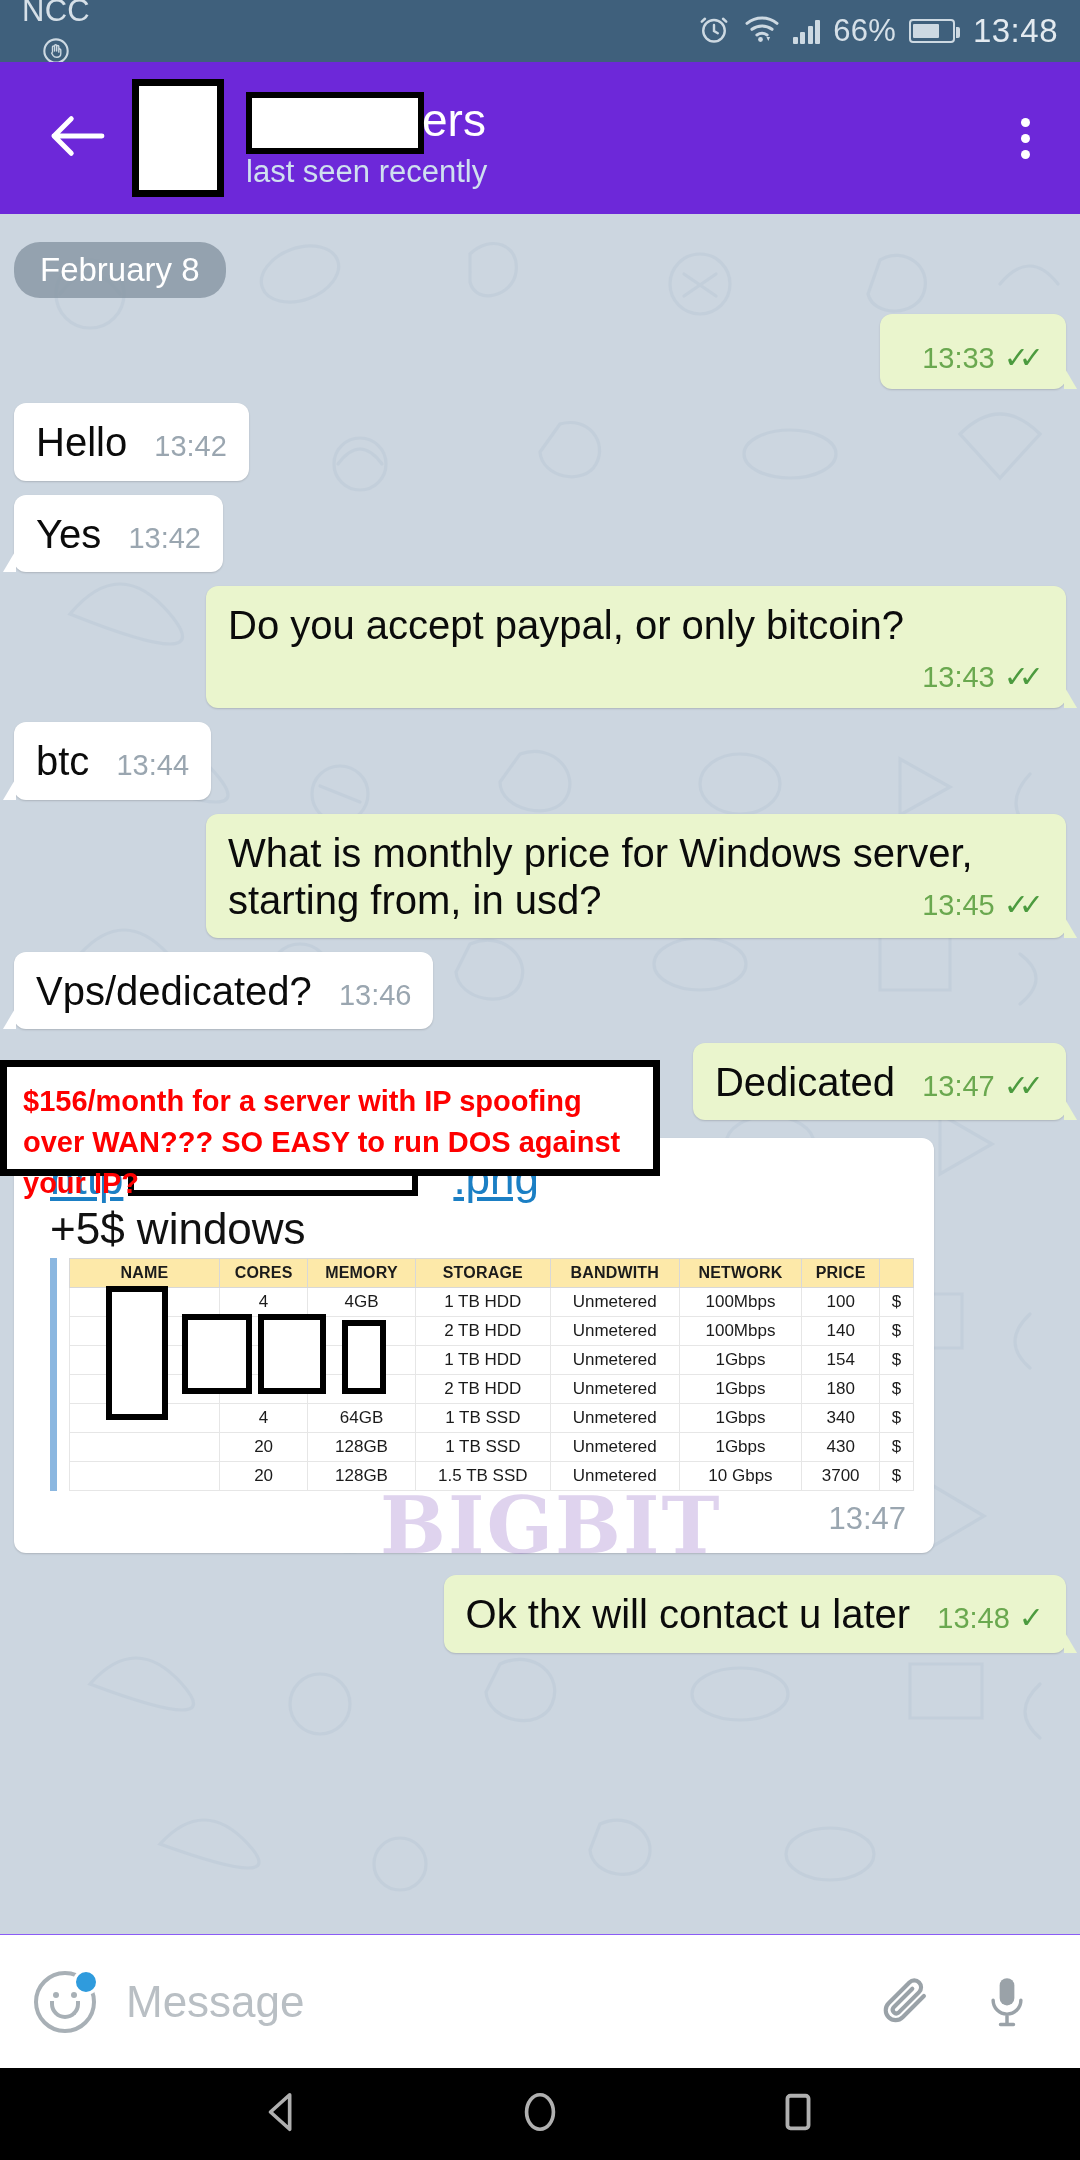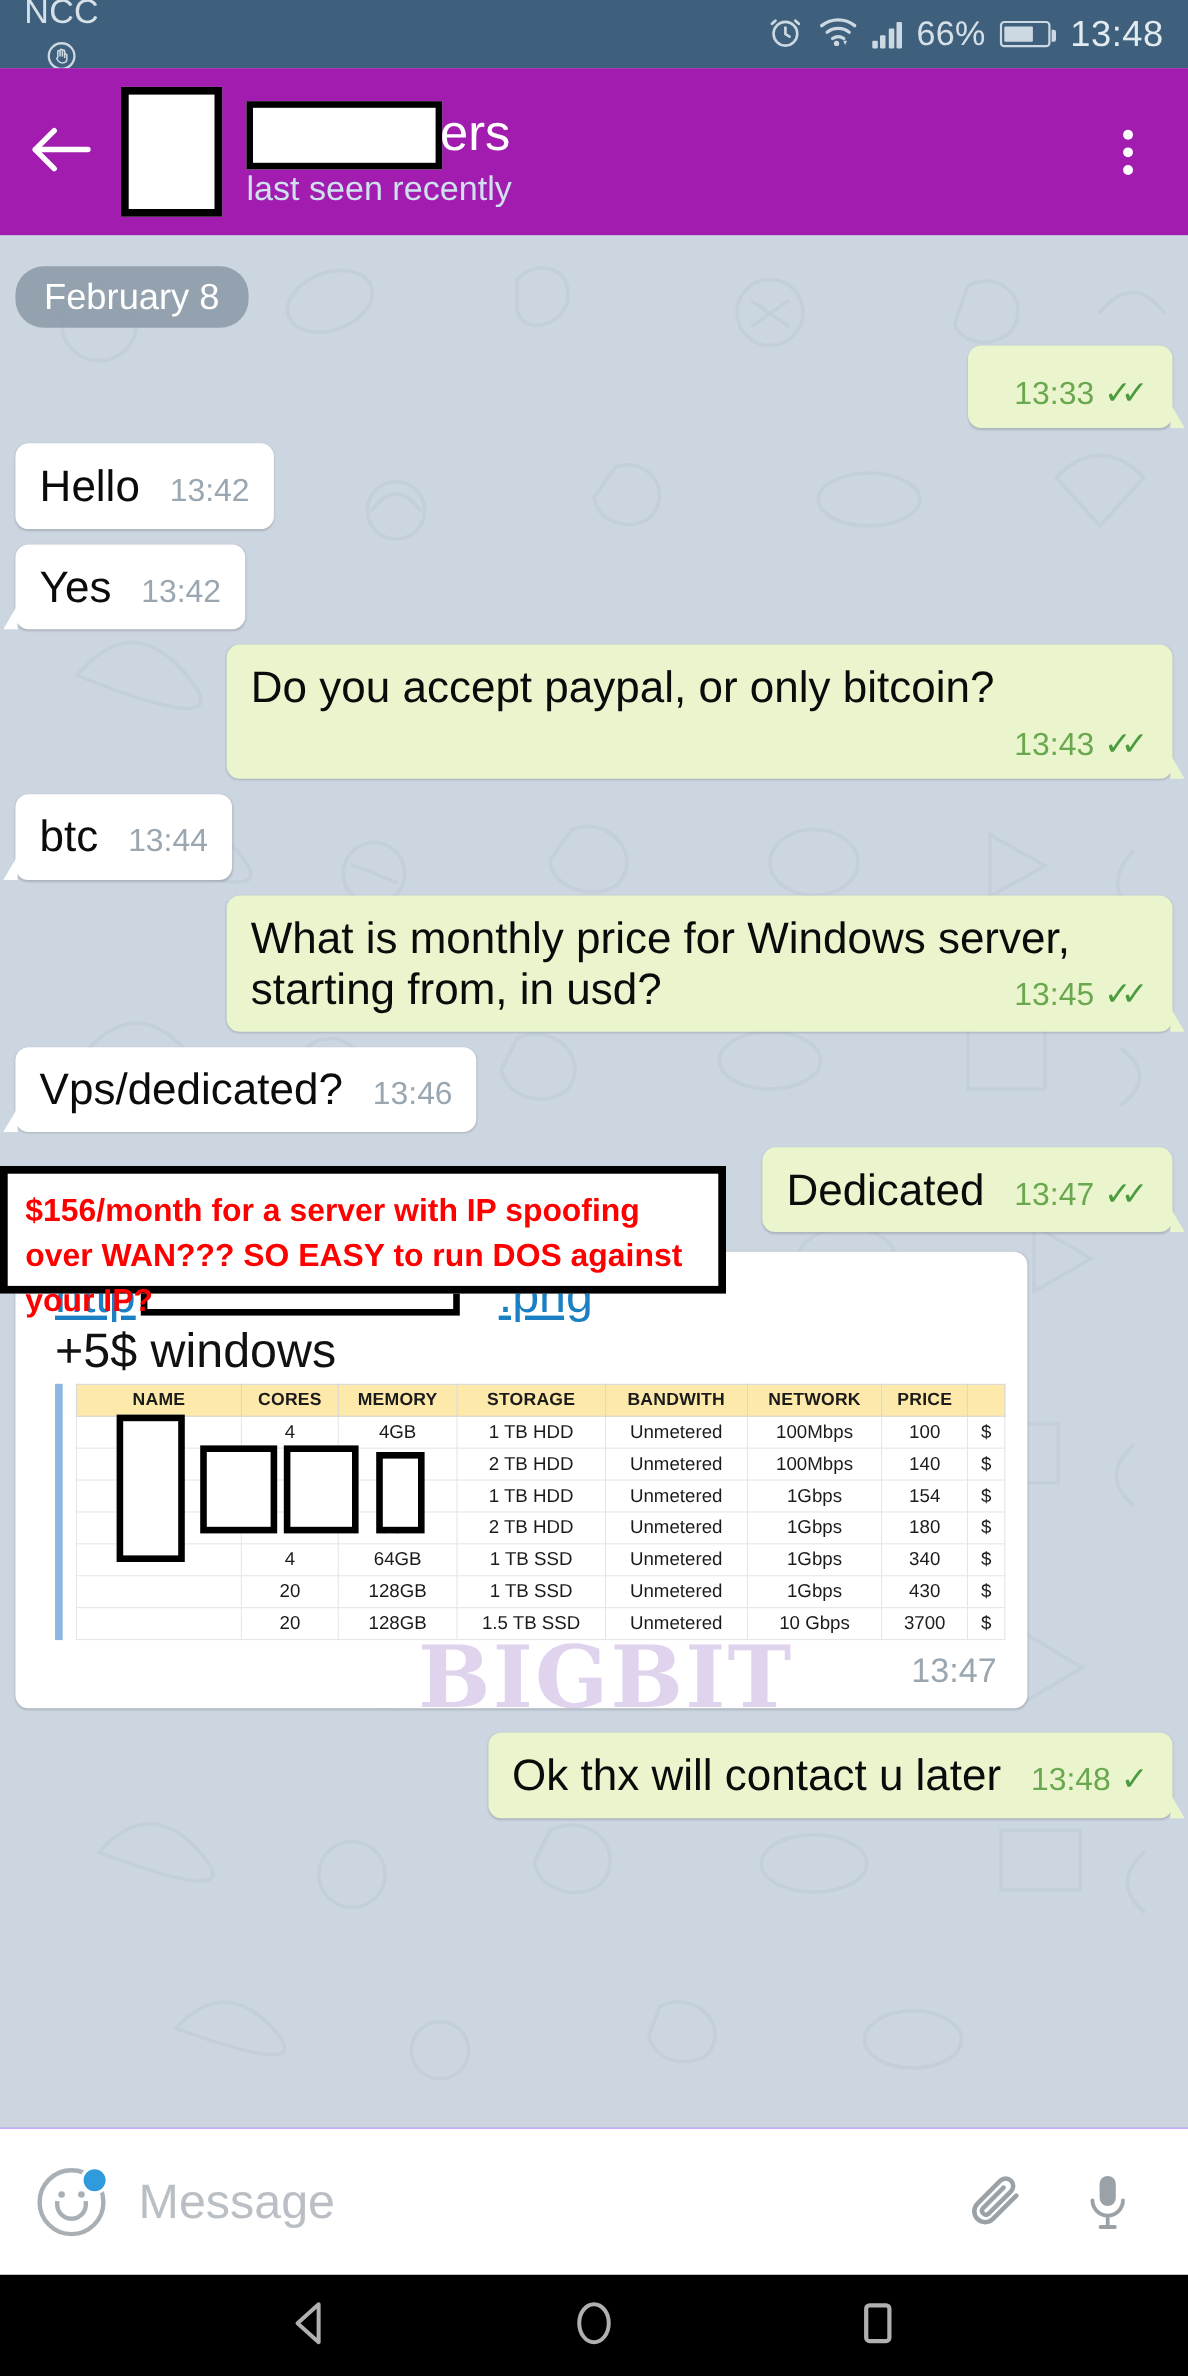--- a/index.html
+++ b/index.html
@@ -36,23 +36,23 @@
   }
   .batt-fill { height: 14px; background: #cdd9e2; margin-left: 2px; border-radius: 1px; }
   .bars { display: flex; align-items: flex-end; gap: 2.5px; height: 26px; }
   .bars i { width: 5px; background: #cdd9e2; border-radius: 1px; display:block; }
   .bars i:nth-child(1){height:7px}.bars i:nth-child(2){height:12px}
   .bars i:nth-child(3){height:18px}.bars i:nth-child(4){height:24px}
 
   
   .chatheader {
     height: 152px; flex: 0 0 152px;
-    background: #a21caf;
+    background: #6d28d9;
     display: flex; align-items: center;
-    padding: 0 26px 0 26px; gap: 0;
+    padding: 0 26px 0 48px; gap: 0;
   }
   .backbtn { width: 72px; flex: 0 0 72px; display:flex; align-items:center; justify-content:flex-start; }
   .avatar-redact {
     width: 92px; height: 118px; flex: 0 0 92px;
     background: #ffffff; border: 7px solid #000; margin-left: 12px;
   }
   .hdr-text { margin-left: 22px; flex: 1 1 auto; min-width: 0; }
   .hdr-title-row { display: flex; align-items: center; height: 62px; margin-top: 4px; }
   .name-redact {
     width: 178px; height: 62px; background: #fff; border: 6px solid #000;

